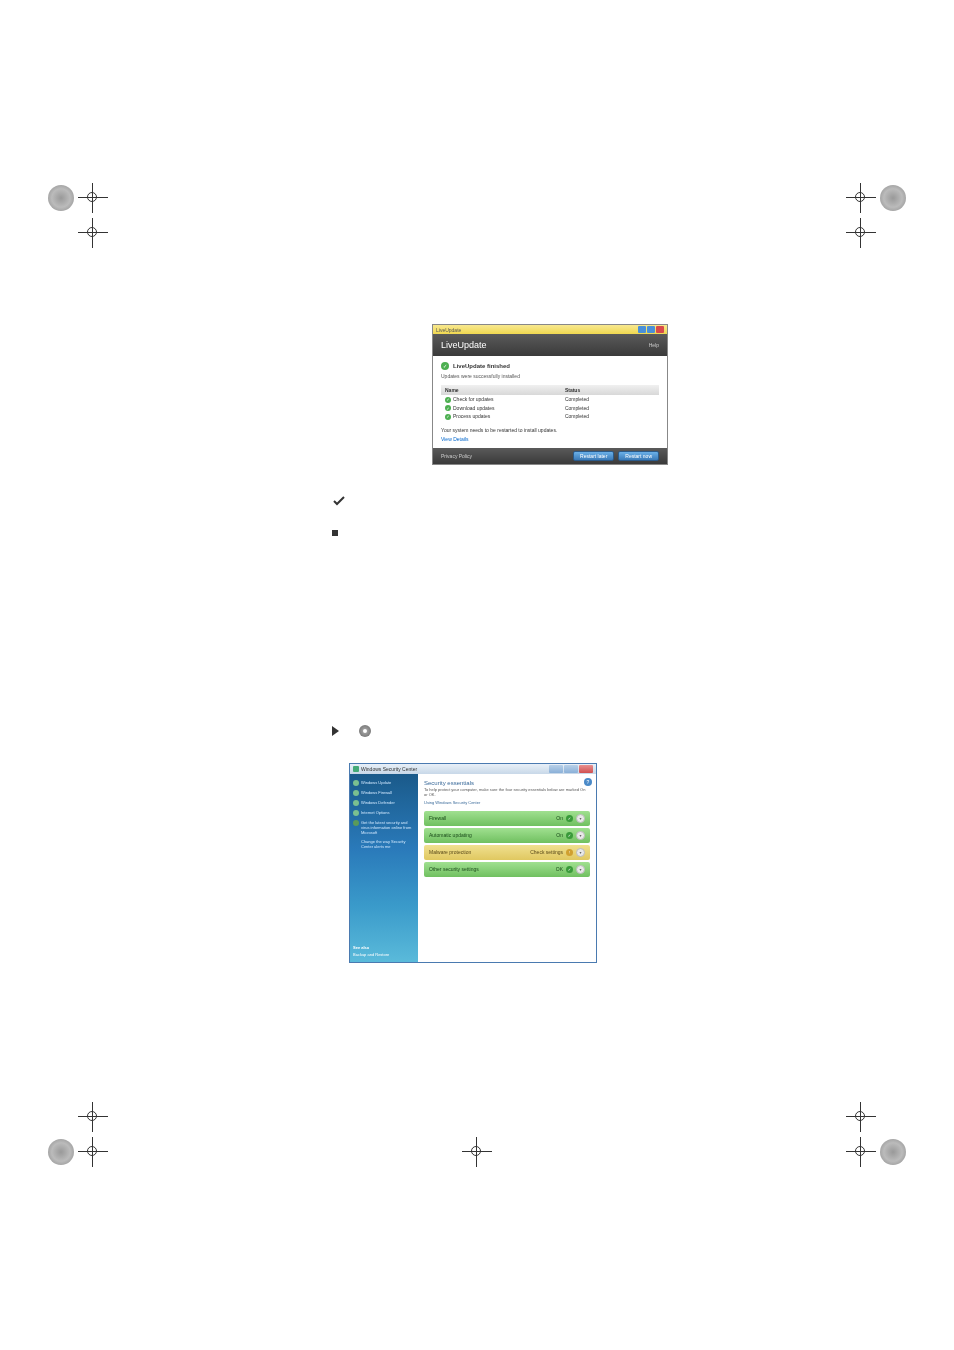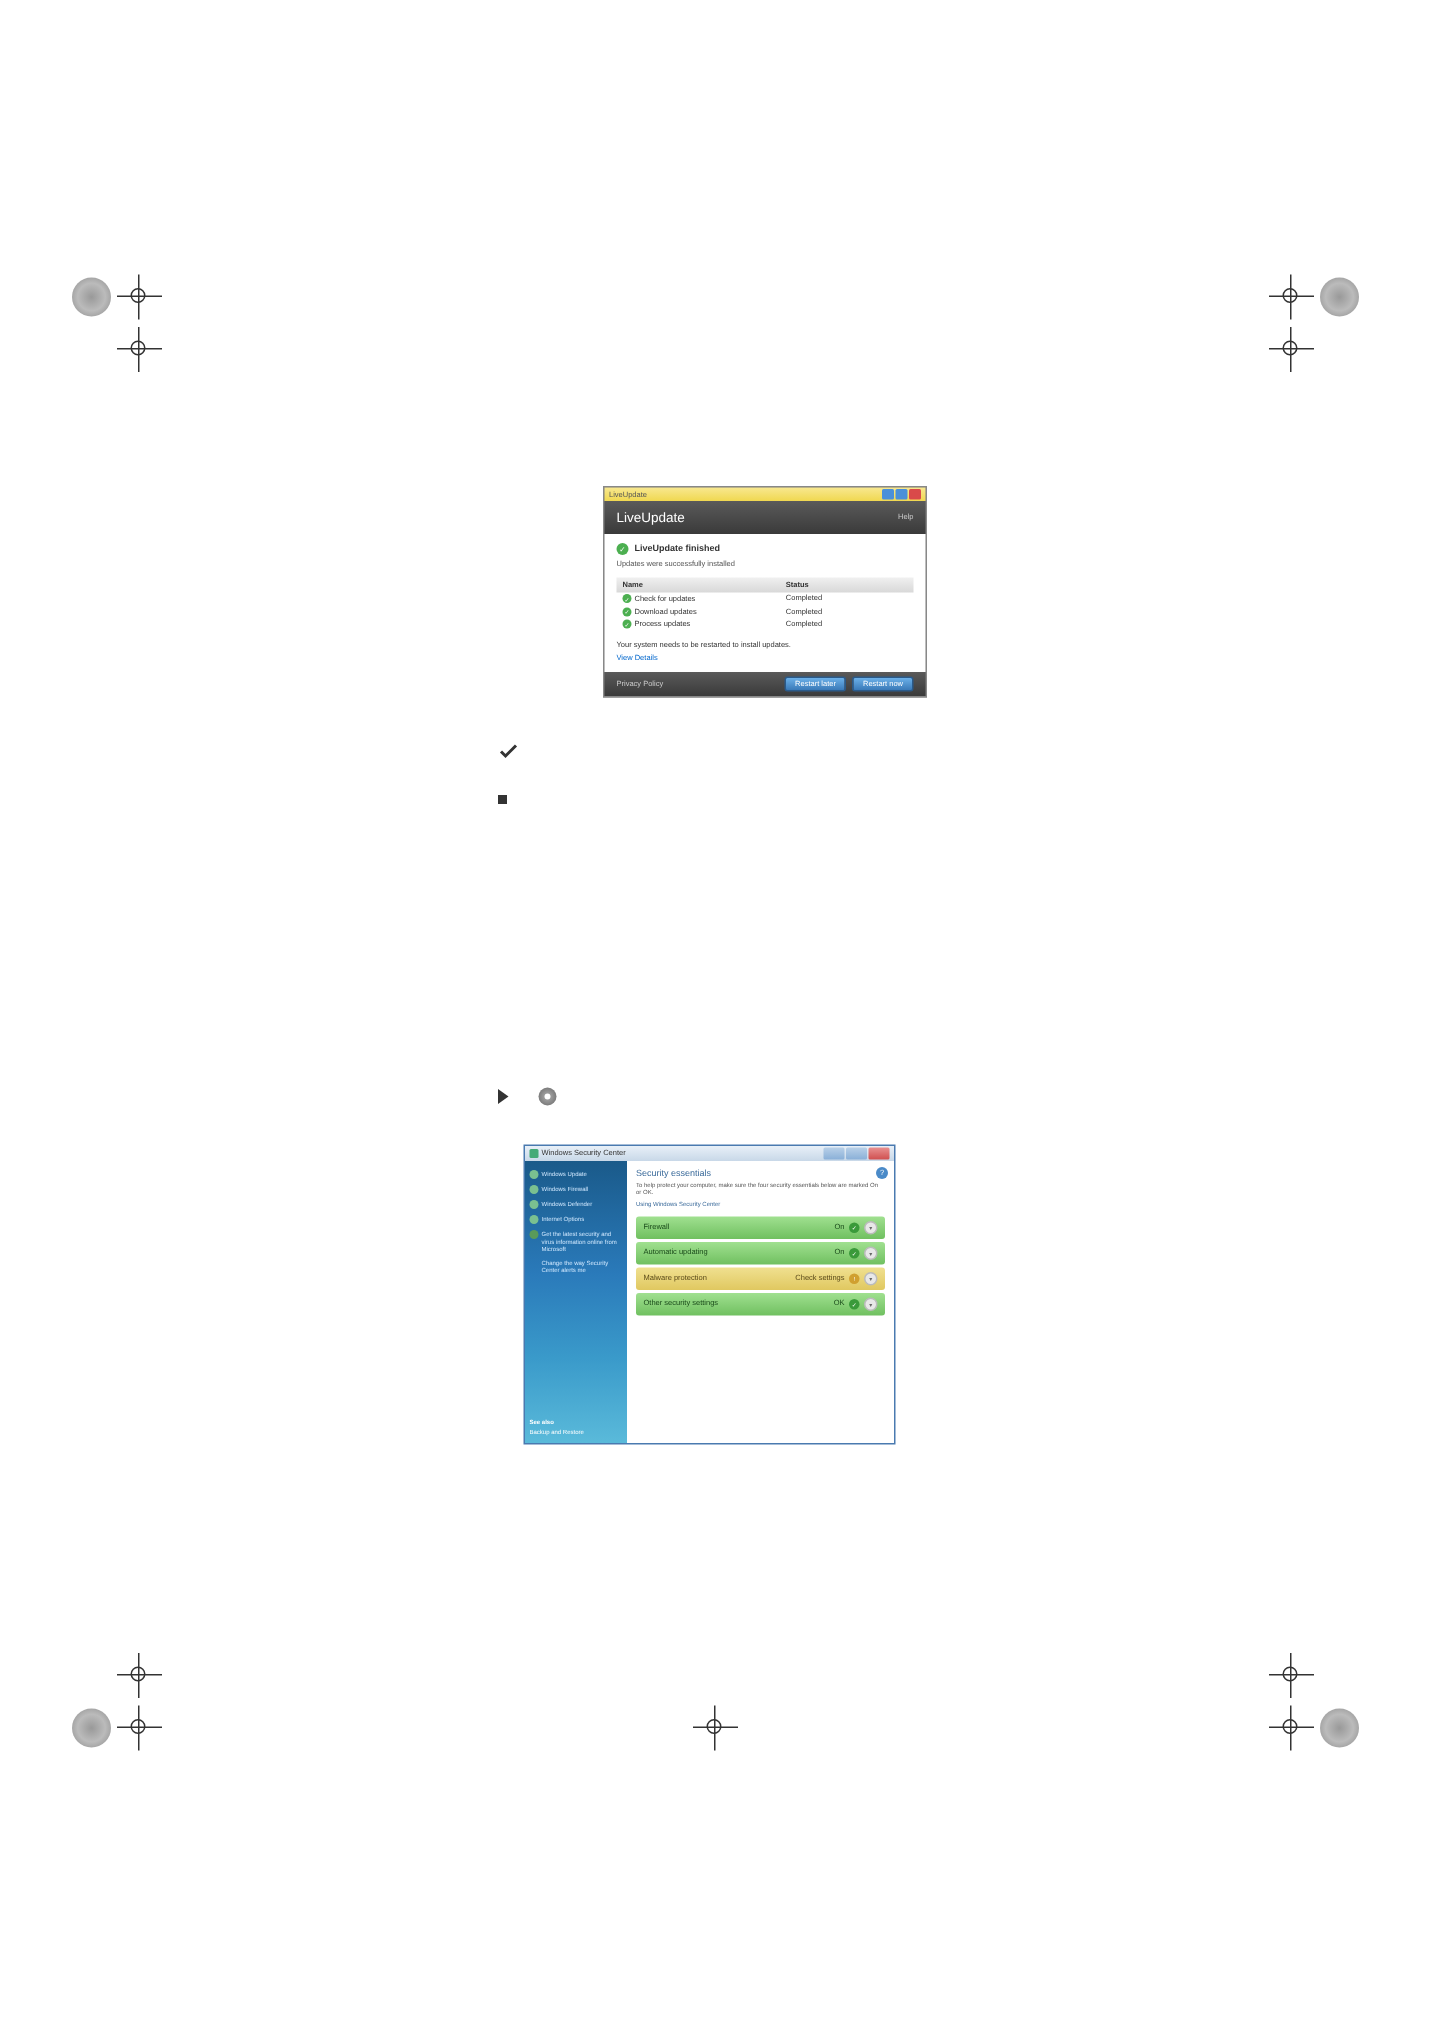--- a/index.html
+++ b/index.html
@@ -48,24 +48,24 @@
     .br-cross { bottom: 183px; right: 78px; }
     .br-cross2 { bottom: 218px; right: 78px; }
 
     
     .bc-cross { bottom: 183px; left: 462px; }
 
     
     .liveupdate-window {
       position: absolute;
       top: 324px;
-      left: 402px;
-      width: 216px;
+      left: 432px;
+      width: 236px;
       border: 1px solid #888;
-      background: #737373;
+      background: #be185d;
       font-size: 6px;
     }
     .lu-titlebar {
       background: linear-gradient(to bottom, #f8e890, #f0d850);
       height: 9px;
       display: flex;
       align-items: center;
       padding: 0 3px;
       justify-content: space-between;
     }

